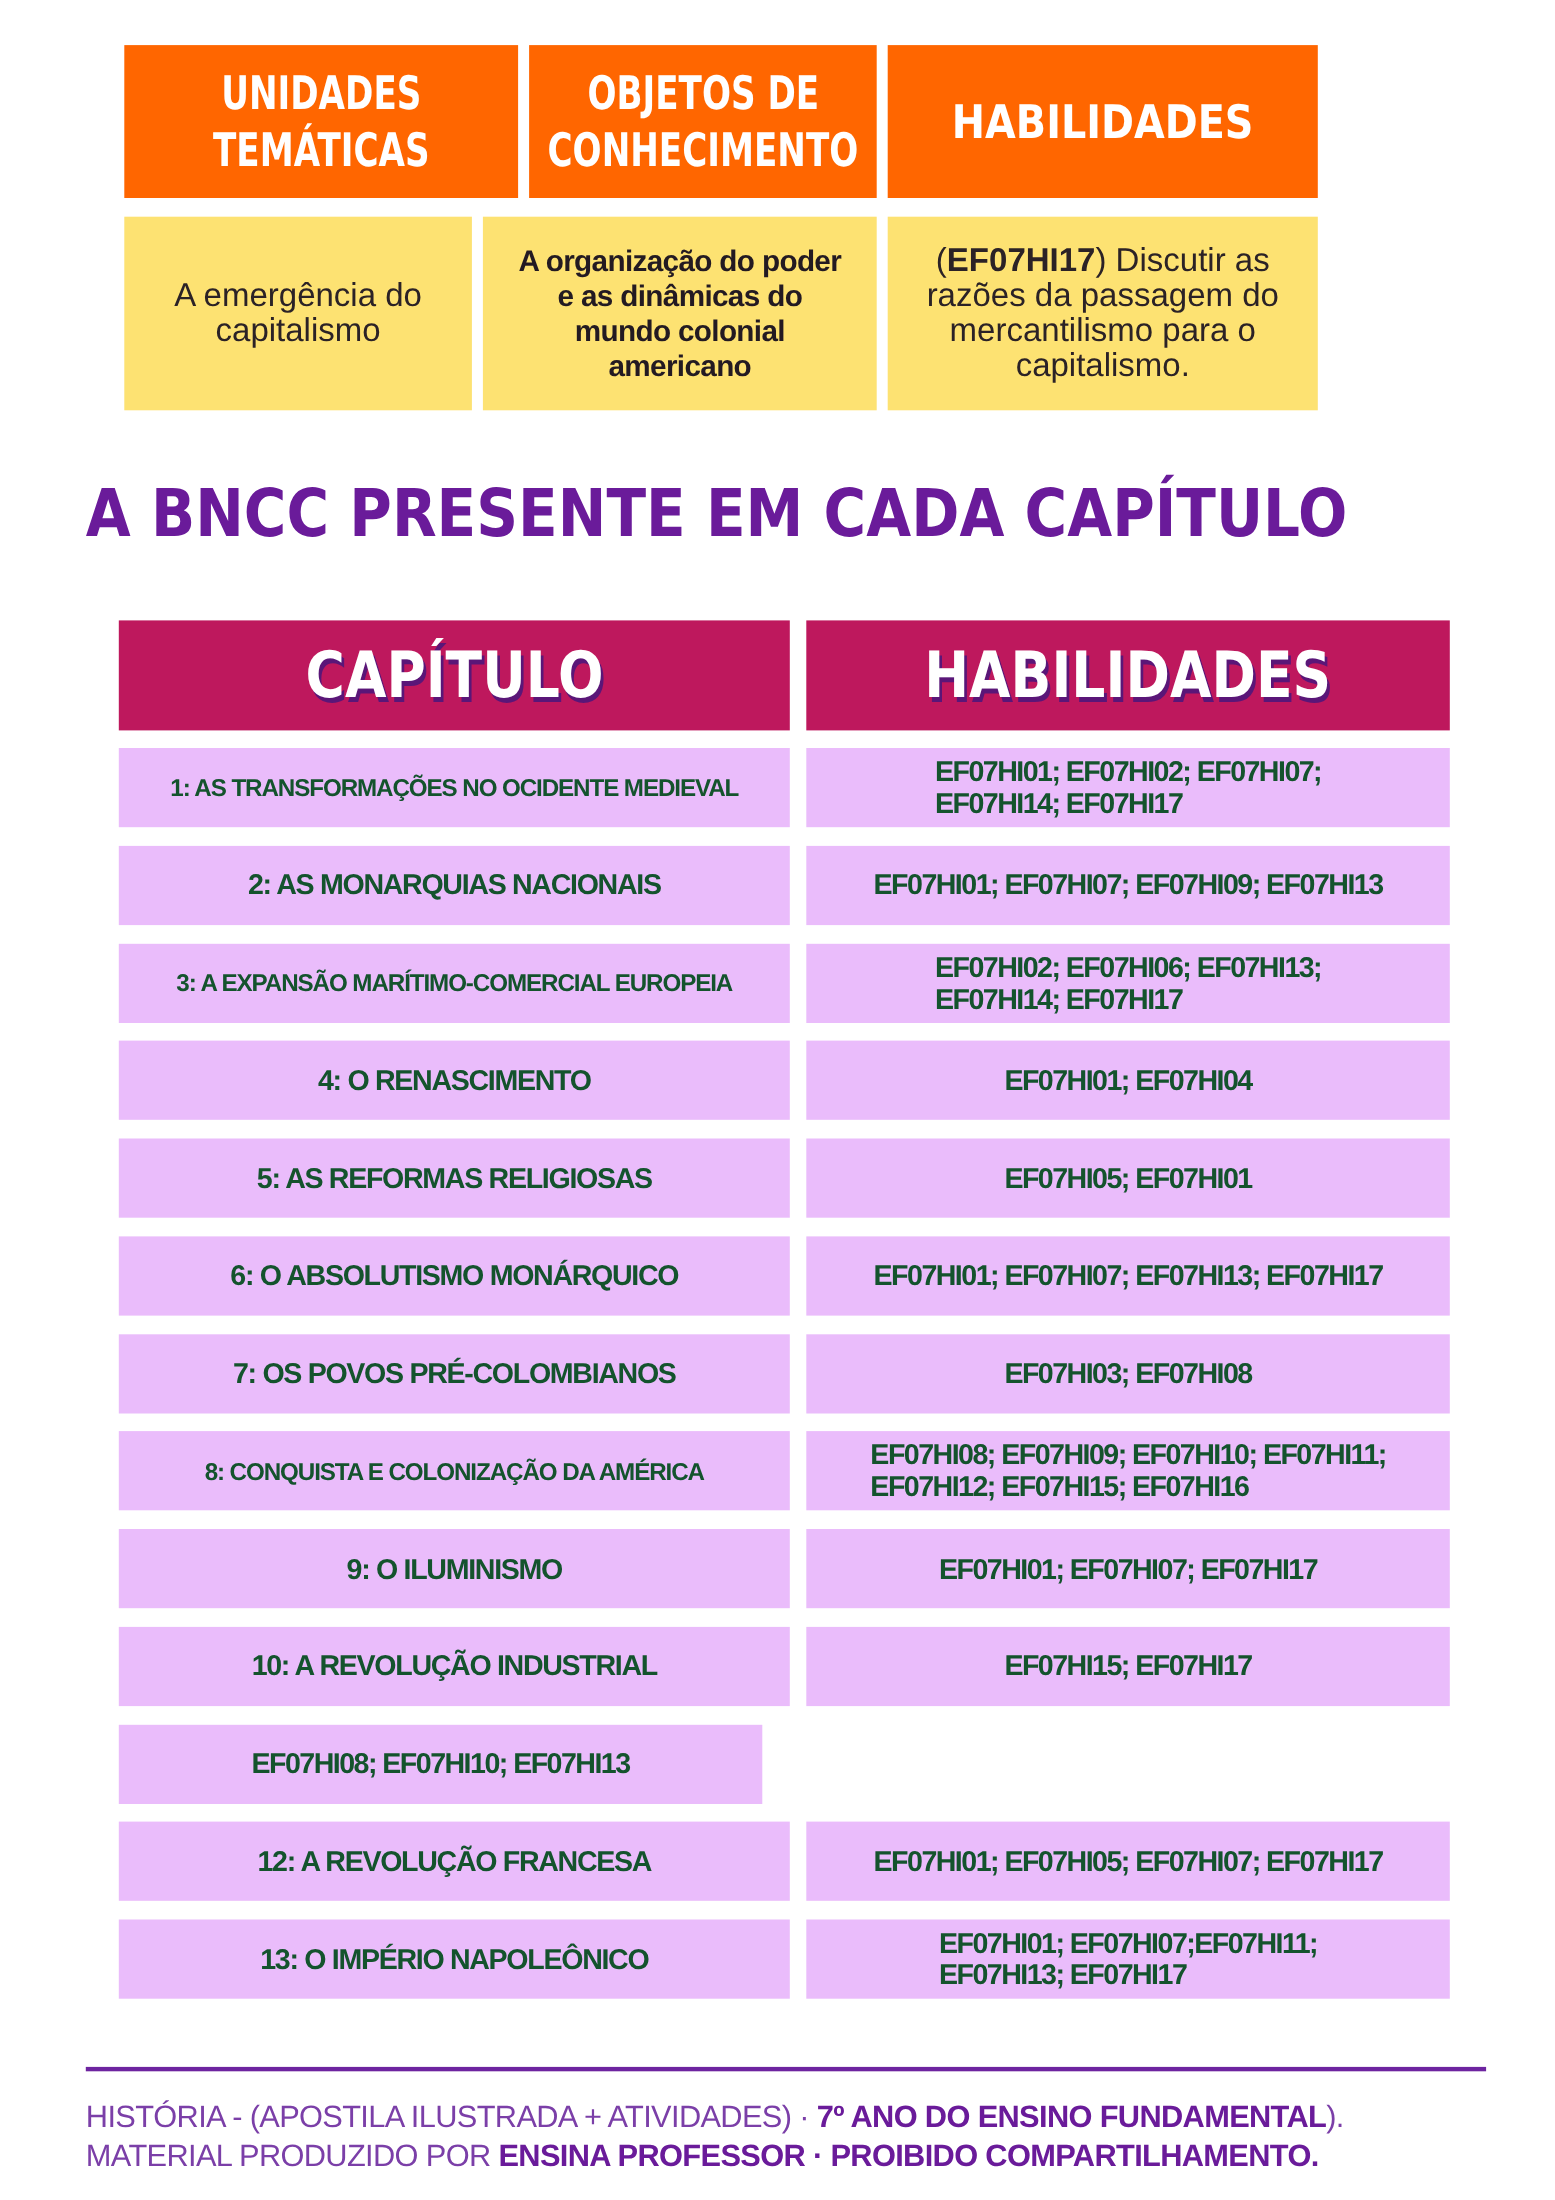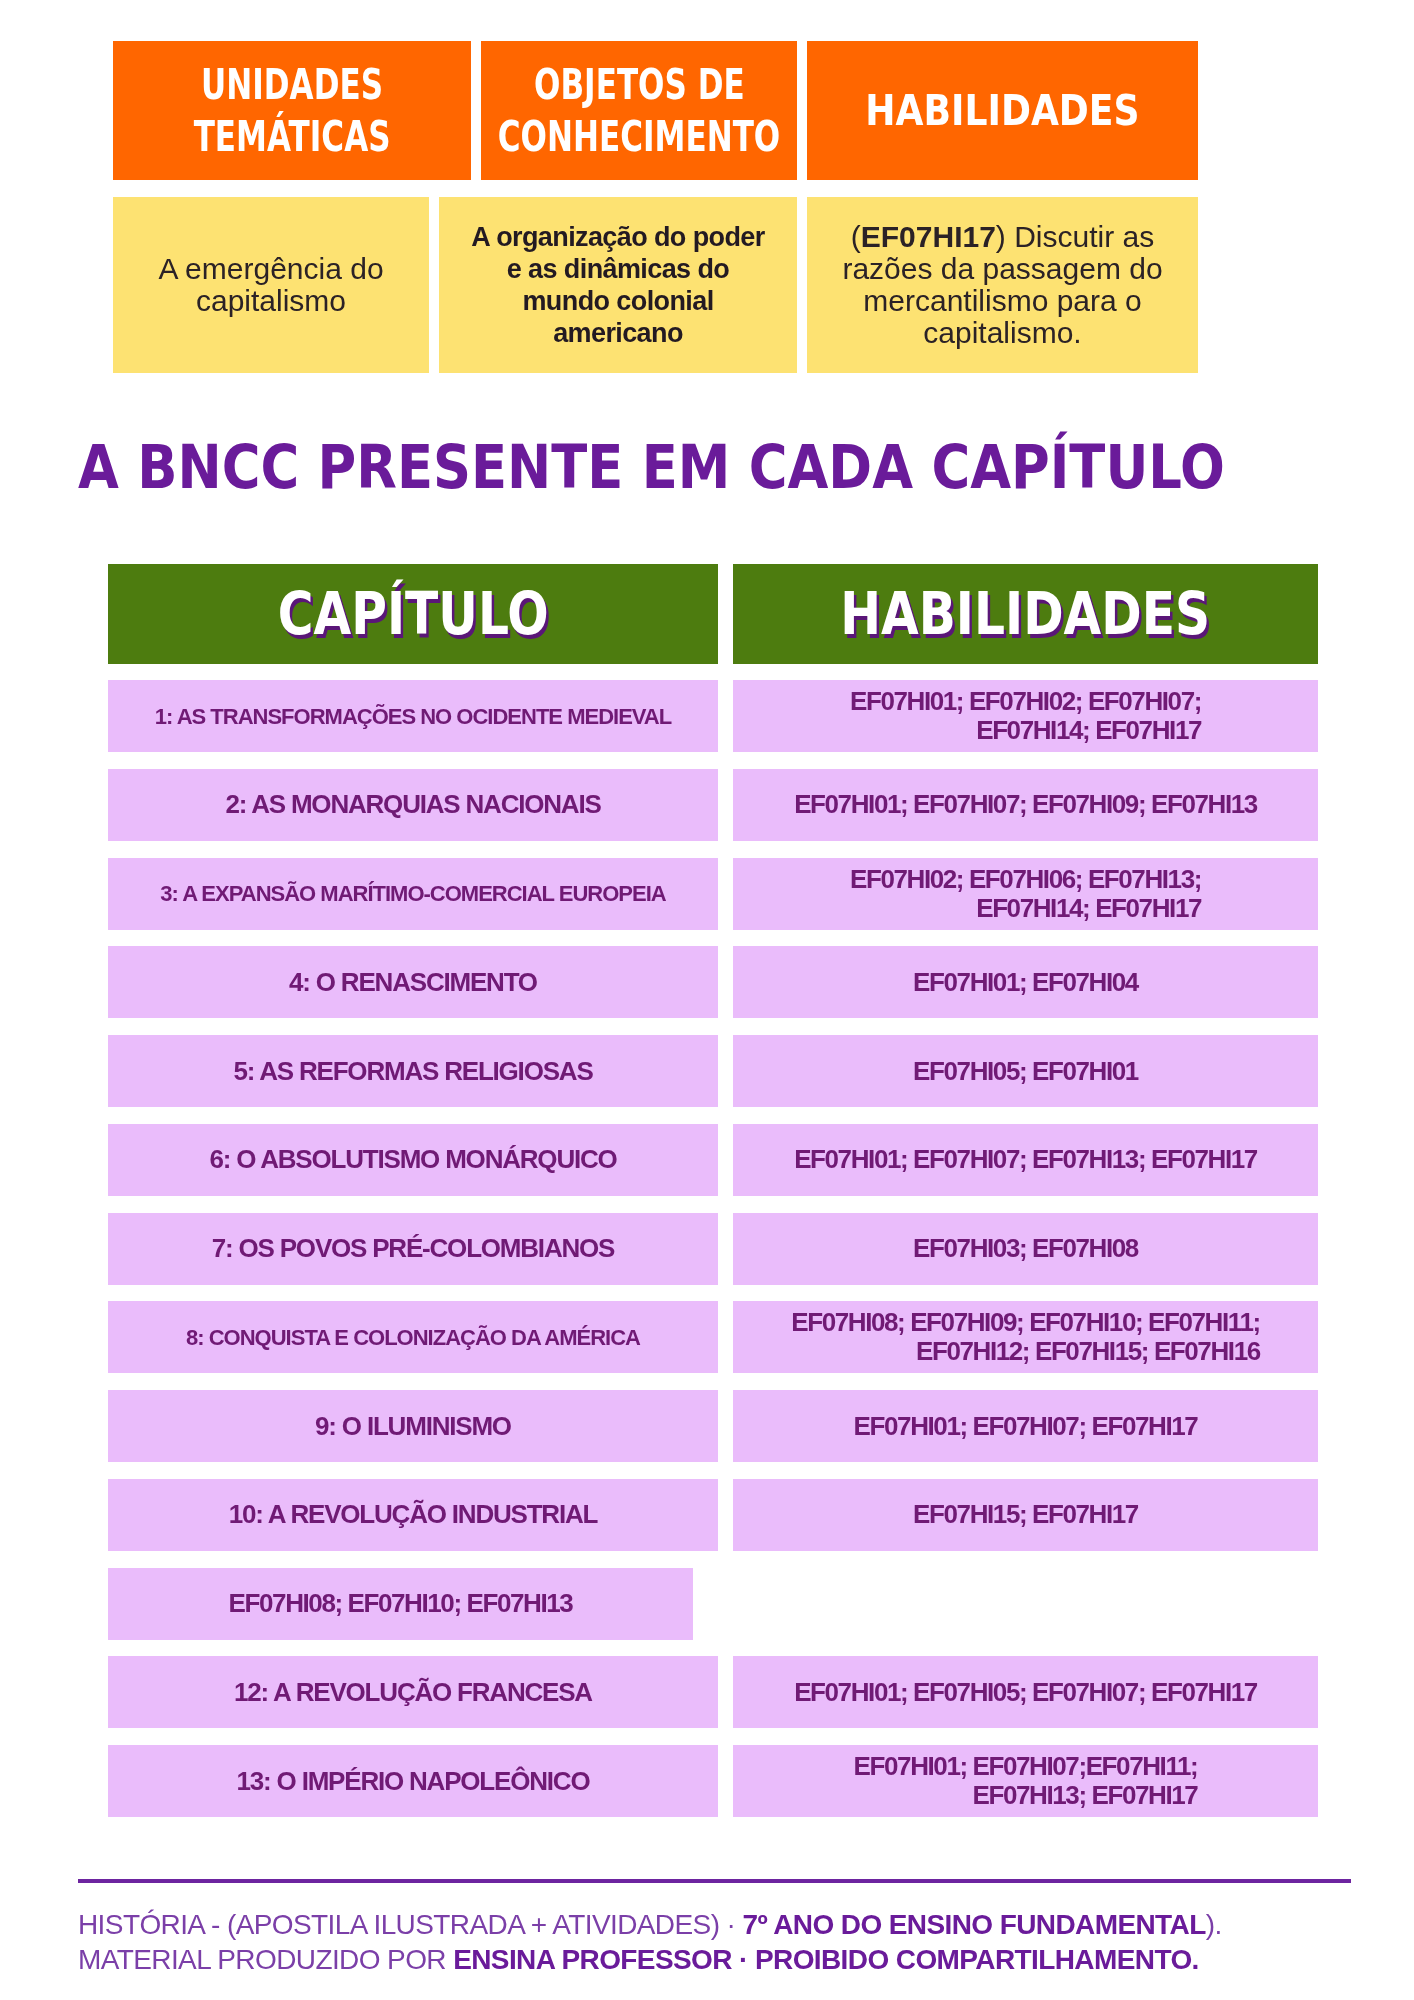--- a/index.html
+++ b/index.html
@@ -18,27 +18,27 @@
   .bold-cell { font-weight: bold; letter-spacing: -0.6px; }
   .light-cell { font-weight: normal; font-size: 30px; color: #2b2226; }
   .code-strong { font-weight: bold; }
 
   
   .section-title { position: absolute; left: 78px; top: 432px; font-family: "DejaVu Sans", sans-serif; font-weight: bold; font-size: 60px; color: #6a1b9a; letter-spacing: 0px; white-space: nowrap; transform-origin: left center; transform: scaleX(0.88); }
 
   
   .chap-table { position: absolute; left: 108px; top: 564px; width: 1210px; }
   .chap-head-row { display: flex; gap: 15px; height: 100px; }
-  .chap-head { background: #4d7c0f; color: #ffffff; display: flex; align-items: center; justify-content: center; font-family: "DejaVu Sans", sans-serif; font-weight: bold; font-size: 58px; text-shadow: 3px 4px 0 #5a1678; text-align: right; }
+  .chap-head { background: #be185d; color: #ffffff; display: flex; align-items: center; justify-content: center; font-family: "DejaVu Sans", sans-serif; font-weight: bold; font-size: 58px; text-shadow: 3px 4px 0 #5a1678; text-align: right; }
   .chap-head span { display: inline-block; transform: scaleX(0.84); }
   .col-a { width: 610px; }
   .col-b { width: 585px; }
   .chap-rows { margin-top: 16px; }
   .chap-row { display: flex; gap: 15px; height: 72px; margin-bottom: 16.75px; }
-  .chap-cell { background: #eabcfb; display: flex; align-items: center; justify-content: center; text-align: right; font-weight: bold; color: #701a75; font-size: 26px; line-height: 29px; letter-spacing: -1.2px; padding: 0 10px; }
+  .chap-cell { background: #eabcfb; display: flex; align-items: center; justify-content: center; text-align: left; font-weight: bold; color: #14532d; font-size: 26px; line-height: 29px; letter-spacing: -1.2px; padding: 0 10px; }
   .chap-cell span { display: inline-block; }
   .chap-cell.small { font-size: 22px; letter-spacing: -1px; }
   .chap-cell.codes { font-size: 26px; letter-spacing: -1.4px; }
 
   
   .footer-line { position: absolute; left: 78px; top: 1879px; width: 1273px; height: 4px; background: #6d24a0; }
   .footer-text { position: absolute; left: 78px; font-size: 28px; color: #7b3fa8; white-space: nowrap; letter-spacing: -0.6px; }
   .footer-text b { font-weight: bold; color: #6a1b9a; }
   .f1 { top: 1909px; }
   .f2 { top: 1944px; }

